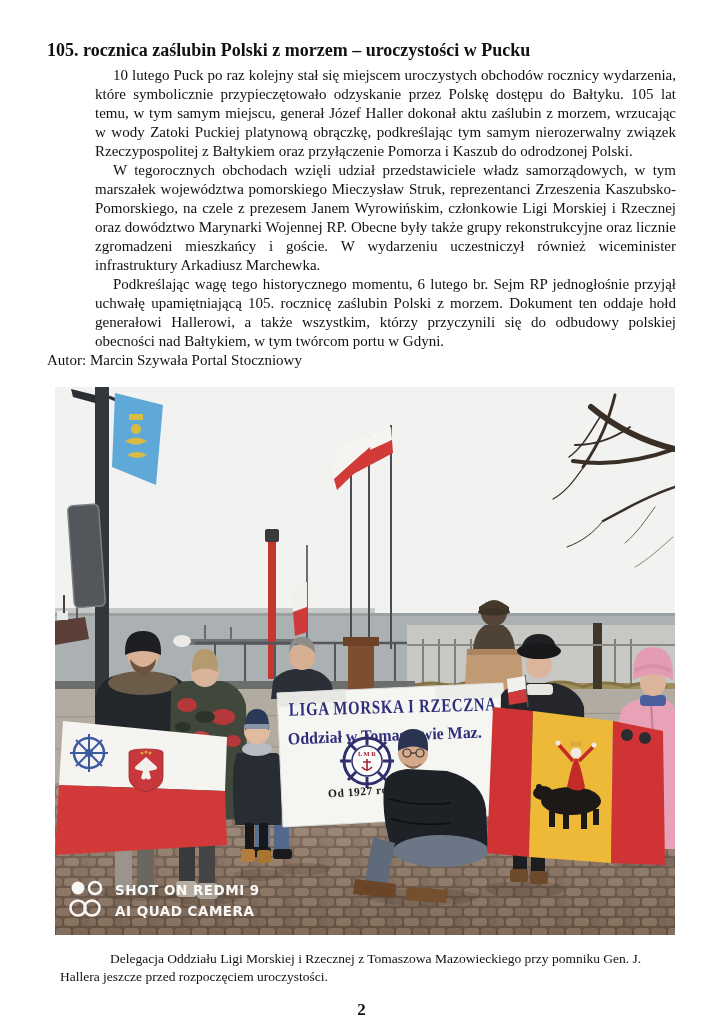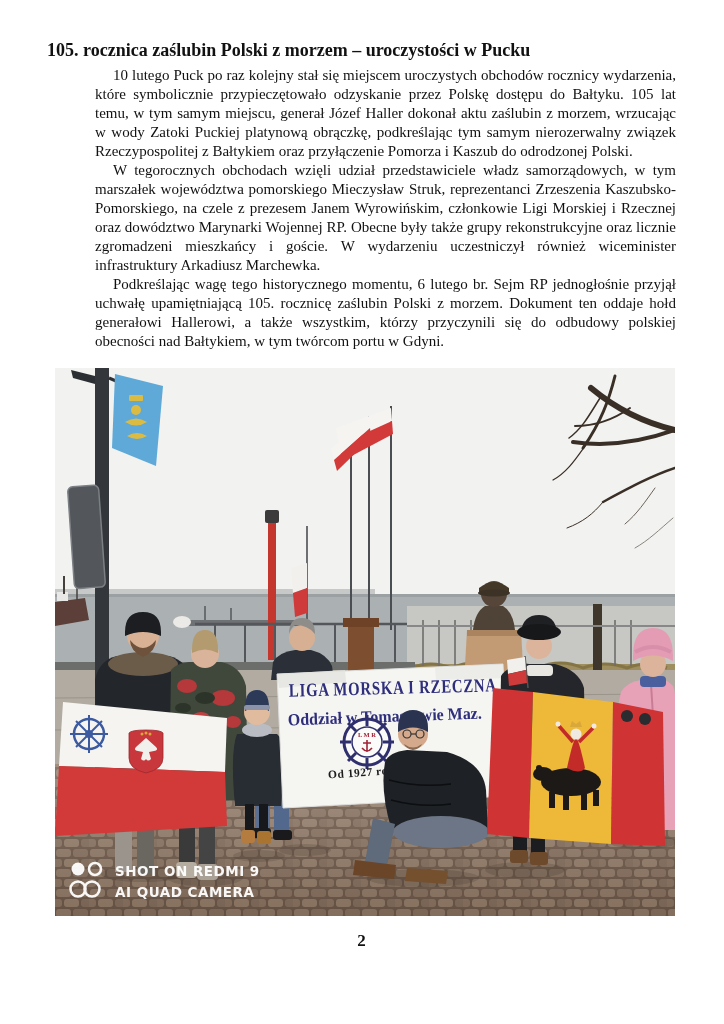--- a/index.html
+++ b/index.html
@@ -18,20 +18,21 @@
 </style>
 </head>
 <body>
 
 <div class="page">
 
   <h1 class="title">105. rocznica zaślubin Polski z morzem – uroczystości w Pucku</h1>
   <p class="body ind">10 lutego Puck po raz kolejny stał się miejscem uroczystych obchodów rocznicy wydarzenia, które symbolicznie przypieczętowało odzyskanie przez Polskę dostępu do Bałtyku. 105 lat temu, w tym samym miejscu, generał Józef Haller dokonał aktu zaślubin z morzem, wrzucając w wody Zatoki Puckiej platynową obrączkę, podkreślając tym samym nierozerwalny związek Rzeczypospolitej z Bałtykiem oraz przyłączenie Pomorza i Kaszub do odrodzonej Polski.</p>
   <p class="body ind">W tegorocznych obchodach wzięli udział przedstawiciele władz samorządowych, w tym marszałek województwa pomorskiego Mieczysław Struk, reprezentanci Zrzeszenia Kaszubsko-Pomorskiego, na czele z prezesem Janem Wyrowińskim, członkowie Ligi Morskiej i Rzecznej oraz dowództwo Marynarki Wojennej RP. Obecne były także grupy rekonstrukcyjne oraz licznie zgromadzeni mieszkańcy i goście. W wydarzeniu uczestniczył również wiceminister infrastruktury Arkadiusz Marchewka.</p>
   <p class="body ind">Podkreślając wagę tego historycznego momentu, 6 lutego br. Sejm RP jednogłośnie przyjął uchwałę upamiętniającą 105. rocznicę zaślubin Polski z morzem. Dokument ten oddaje hołd generałowi Hallerowi, a także wszystkim, którzy przyczynili się do odbudowy polskiej obecności nad Bałtykiem, w tym twórcom portu w Gdyni.</p>
+  <p class="author">Autor: Marcin Szywała Portal Stoczniowy</p>
 
   <figure class="photo">
     <svg viewBox="0 0 620 548" width="620" height="548">
       <defs>
         <pattern id="cobble" width="34" height="20" patternUnits="userSpaceOnUse">
           <rect width="34" height="20" fill="#6f5a4b"></rect>
           <rect x="1" y="1" width="15" height="8" rx="3" fill="#947d6b"></rect>
           <rect x="18" y="1" width="15" height="8" rx="3" fill="#8a7362"></rect>
           <rect x="-8" y="11" width="15" height="8" rx="3" fill="#8d7664"></rect>
           <rect x="9" y="11" width="15" height="8" rx="3" fill="#97806d"></rect>
@@ -338,15 +339,16 @@
           <circle cx="40" cy="501" r="6"></circle>
           <circle cx="23" cy="521" r="7.5"></circle>
           <circle cx="37" cy="521" r="7.5"></circle>
         </g>
         <text class="wm" x="60" y="508" font-size="13.5" fill="rgba(255,255,255,0.95)">SHOT ON REDMI 9</text>
         <text class="wm" x="60" y="529" font-size="13.5" fill="rgba(255,255,255,0.95)">AI QUAD CAMERA</text>
       </g>
     </svg>
   </figure>
 
+  <p class="caption">Delegacja Oddziału Ligi Morskiej i Rzecznej z Tomaszowa Mazowieckiego przy pomniku Gen. J. Hallera jeszcze przed rozpoczęciem uroczystości.</p>
 
   <div class="pagenum">2</div>
 </div>
 
 </body></html>

